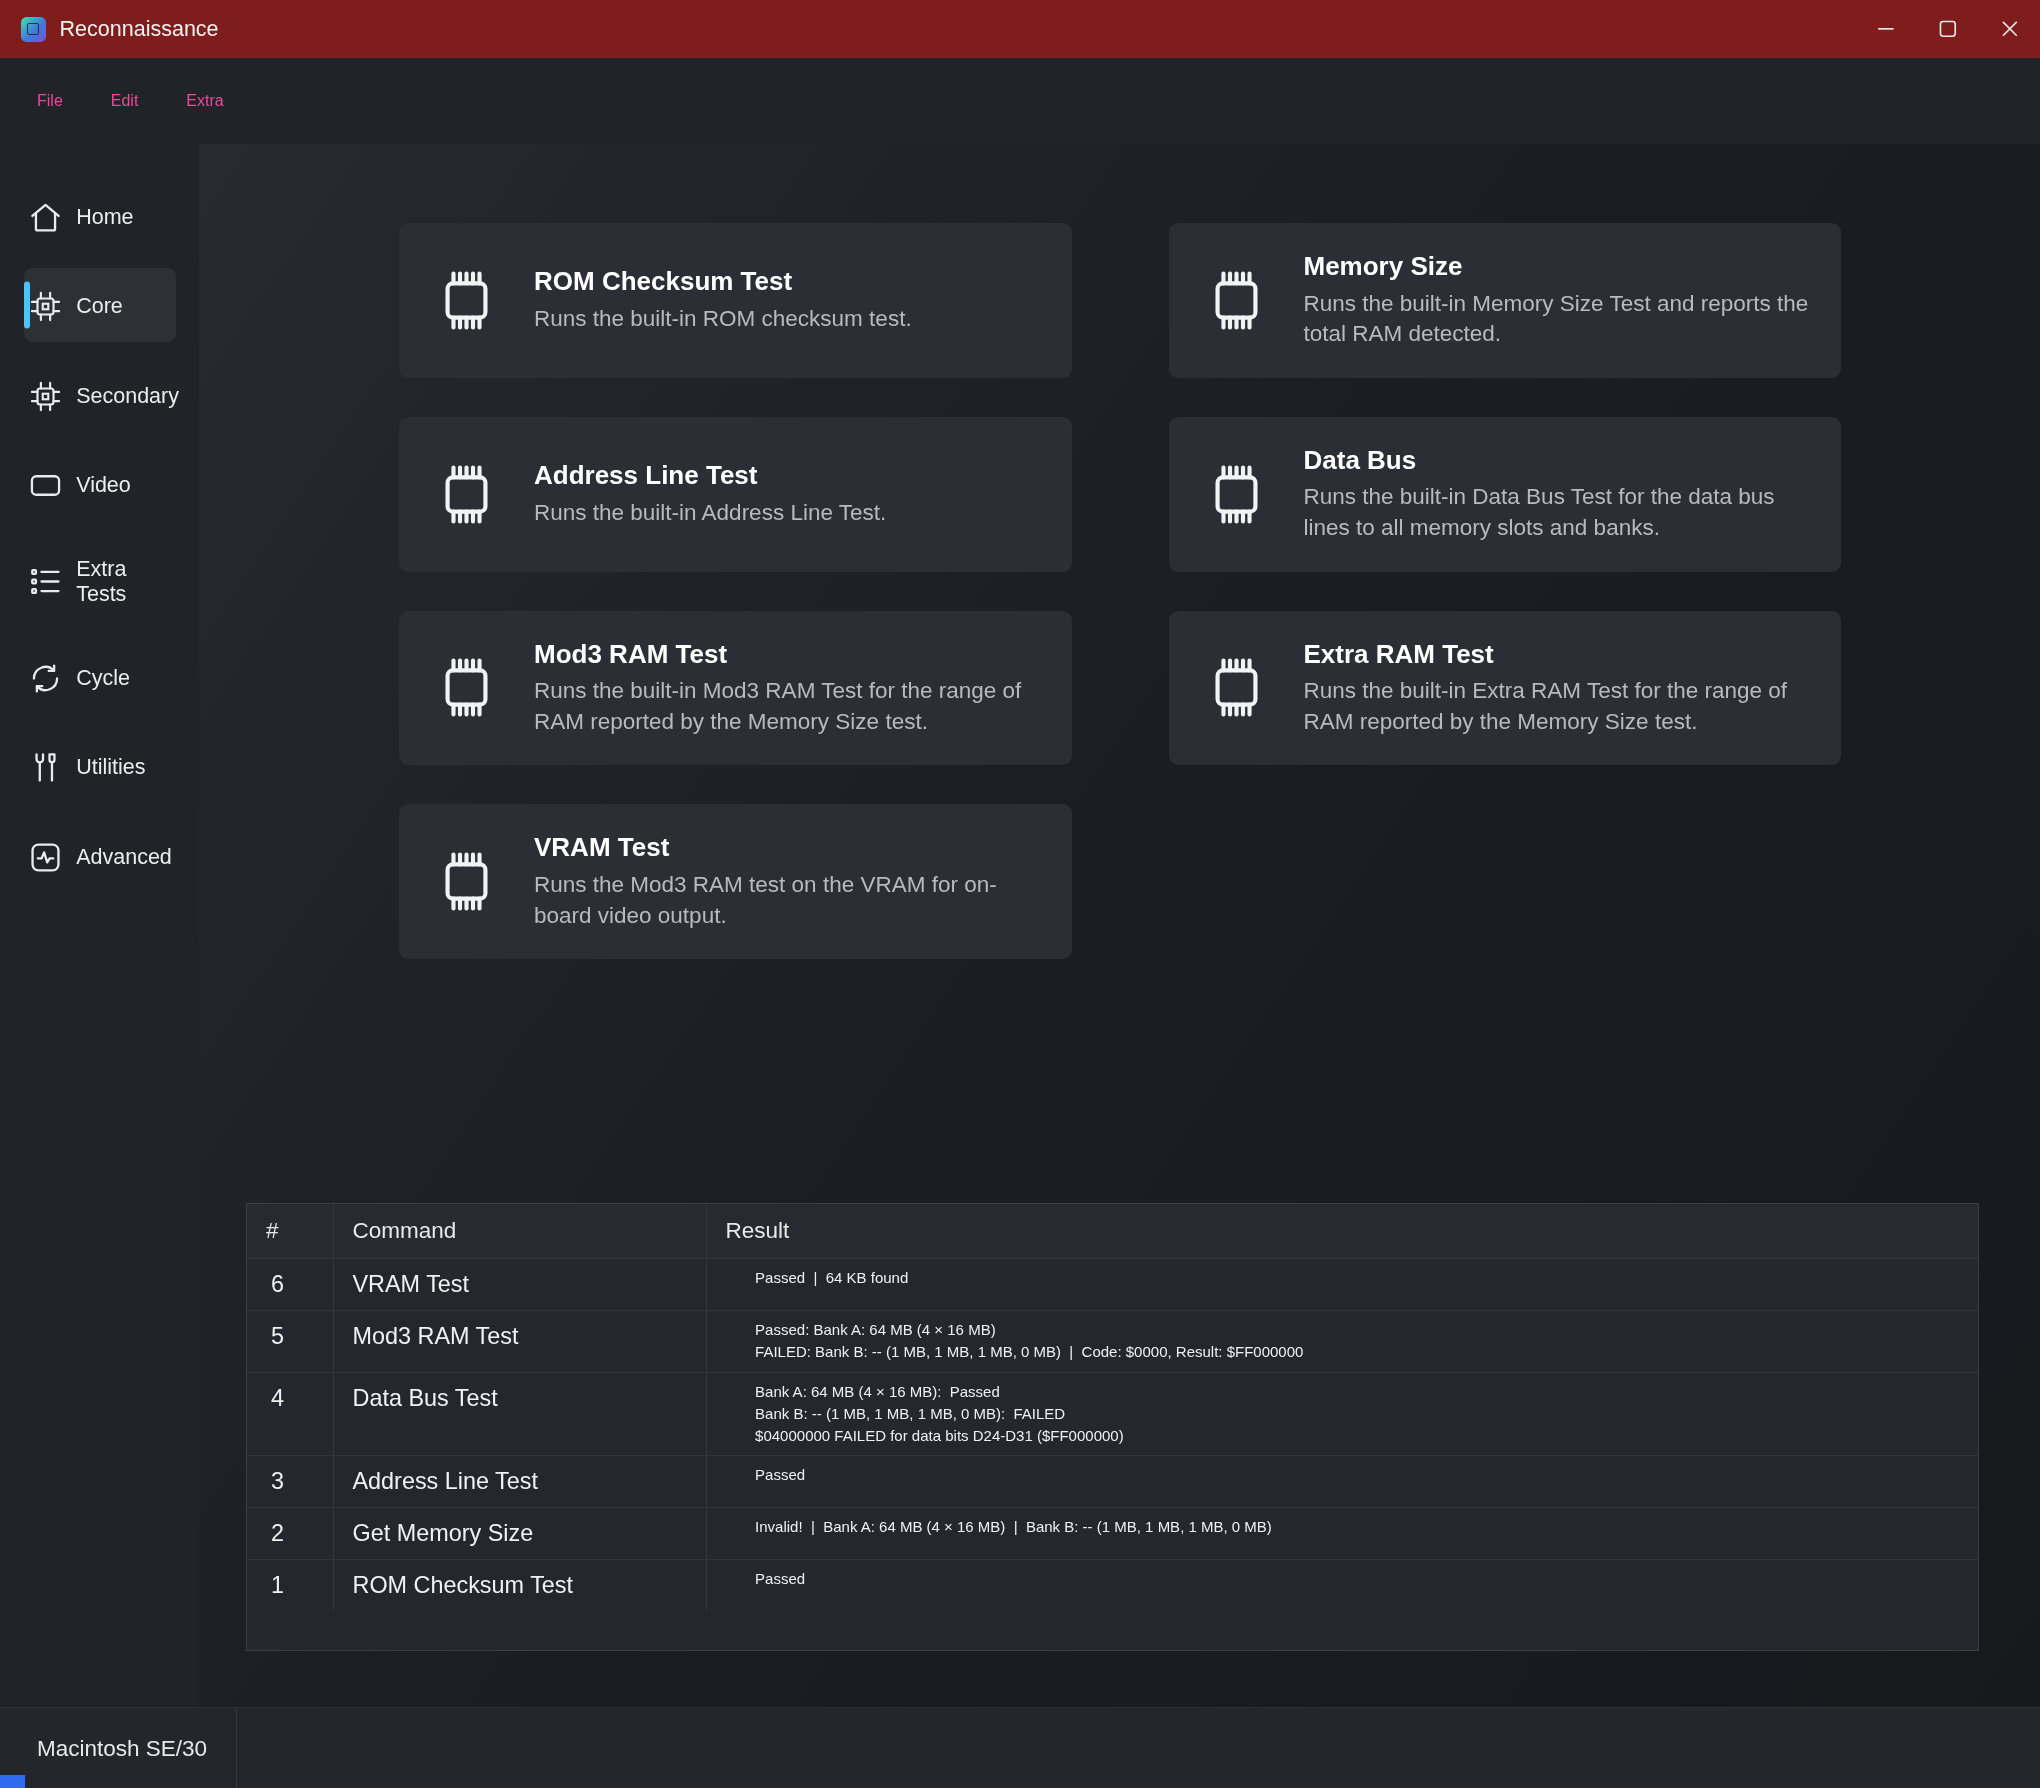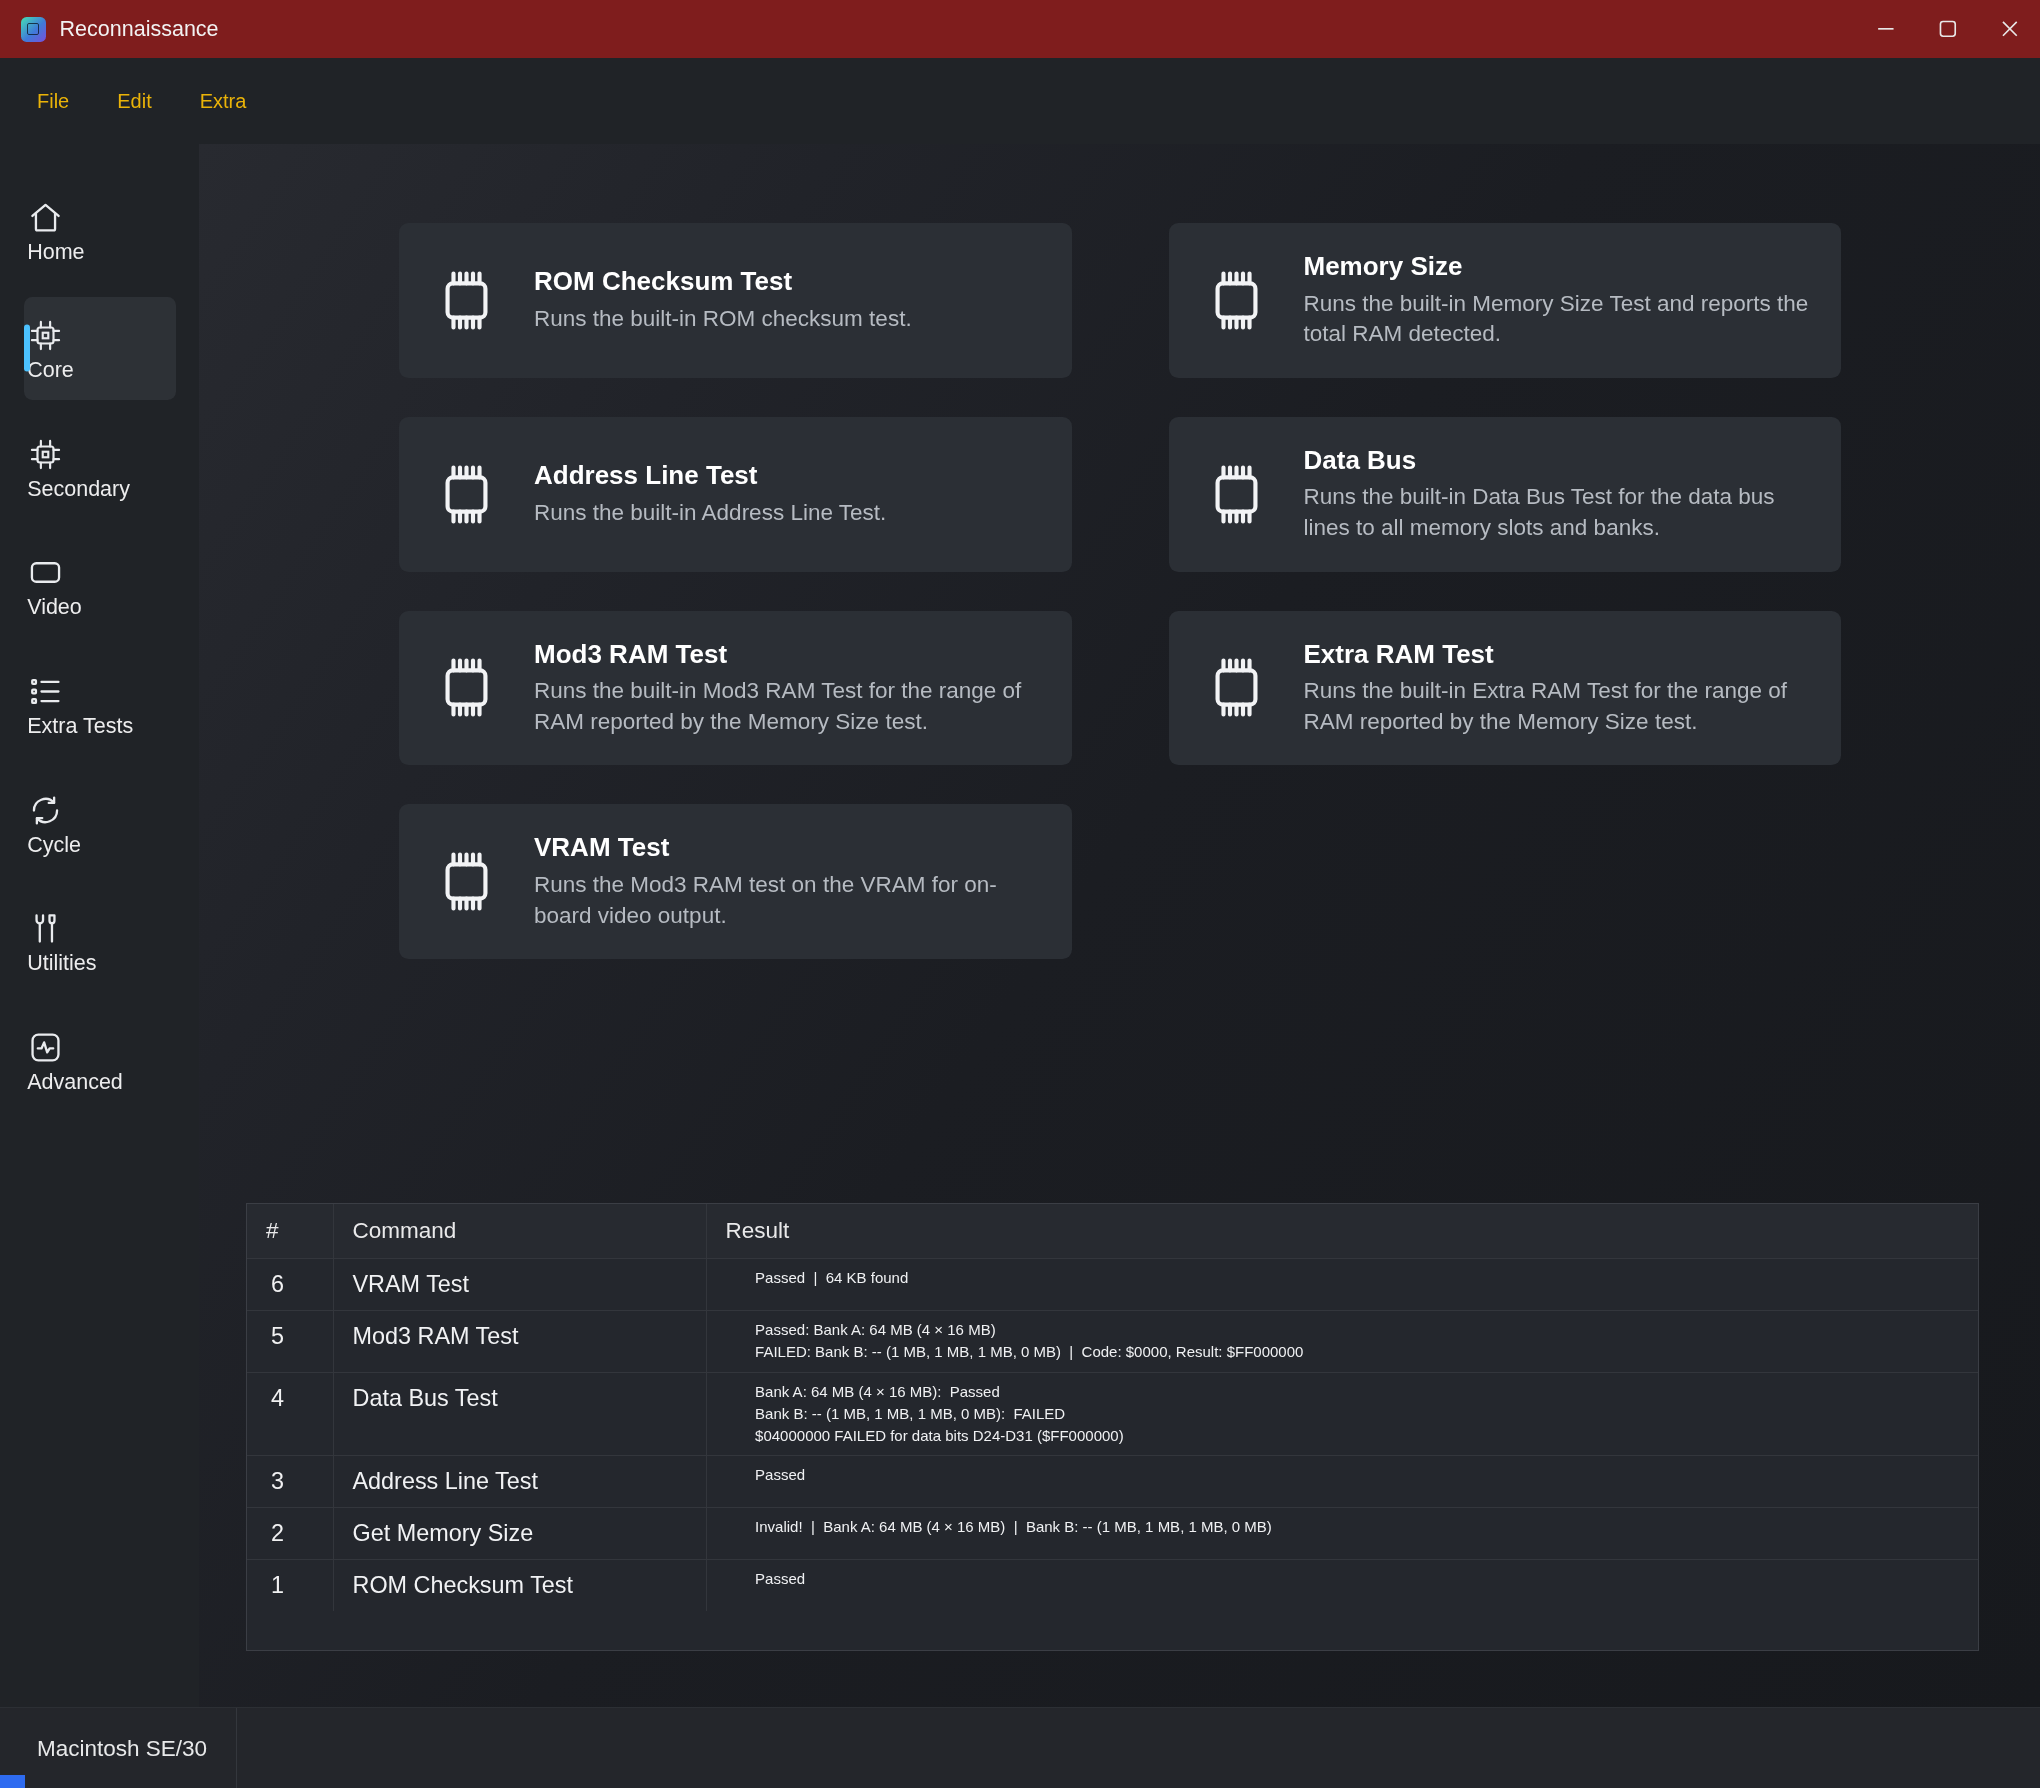--- a/index.html
+++ b/index.html
@@ -20,28 +20,28 @@
   .app-icon{width:25px;height:25px;border-radius:5.6px;margin-right:14px;position:relative;
     background:linear-gradient(135deg,#45e0b2 0%,#3f7bd9 55%,#7a4fd9 100%);}
   .app-icon::after{content:"";position:absolute;inset:6.6px;border:1.9px solid rgba(10,20,30,.75);border-radius:1.9px;}
   .title-text{font-size:21.5px;color:#f2f2f2;}
   .win-controls{margin-left:auto;display:flex;height:100%;}
   .win-btn{width:62px;height:100%;display:flex;align-items:center;justify-content:center;color:#e8e8e8;cursor:pointer;}
   .win-btn svg{width:19.7px;height:19.7px;}
 
   
   .menubar{height:86px;flex:0 0 auto;display:flex;align-items:center;padding-left:13px;background:#202327;}
-  .menu-item{font-size:20px;color:#eab308;padding:13px 24px;border-radius:6.6px;cursor:pointer;}
+  .menu-item{font-size:16px;color:#ec4899;padding:13px 24px;border-radius:6.6px;cursor:pointer;}
 
   
   .main{flex:1;display:flex;min-height:0;background:#202327;}
 
   .sidebar{width:199px;flex:0 0 auto;display:flex;flex-direction:column;align-items:center;padding-top:34px;gap:15px;}
-  .nav-item{width:152px;border-radius:8.4px;display:flex;flex-direction:column;
-    padding:20.6px 3.7px 17px;gap:4px;position:relative;cursor:pointer;}
+  .nav-item{width:152px;border-radius:8.4px;display:flex;flex-direction:row;align-items:center;
+    padding:20.6px 3.7px 17px;gap:12px;position:relative;cursor:pointer;}
   .nav-item.selected{background:#2d3136;}
   .accent-pill{display:none;position:absolute;left:0;top:50%;transform:translateY(-50%);
     width:6.6px;height:47px;border-radius:4.7px;background:var(--accent);}
   .nav-item.selected .accent-pill{display:block;}
   .nav-icon{width:37px;height:37px;color:#e9ebee;}
   .nav-icon svg{width:37px;height:37px;display:block;}
   .nav-label{font-size:21.5px;color:#ededee;}
 
   .content{flex:1;min-width:0;display:flex;flex-direction:column;
     background:linear-gradient(124deg,#282a30 0%,#212329 22%,#1b1d22 48%,#17191d 100%);}

